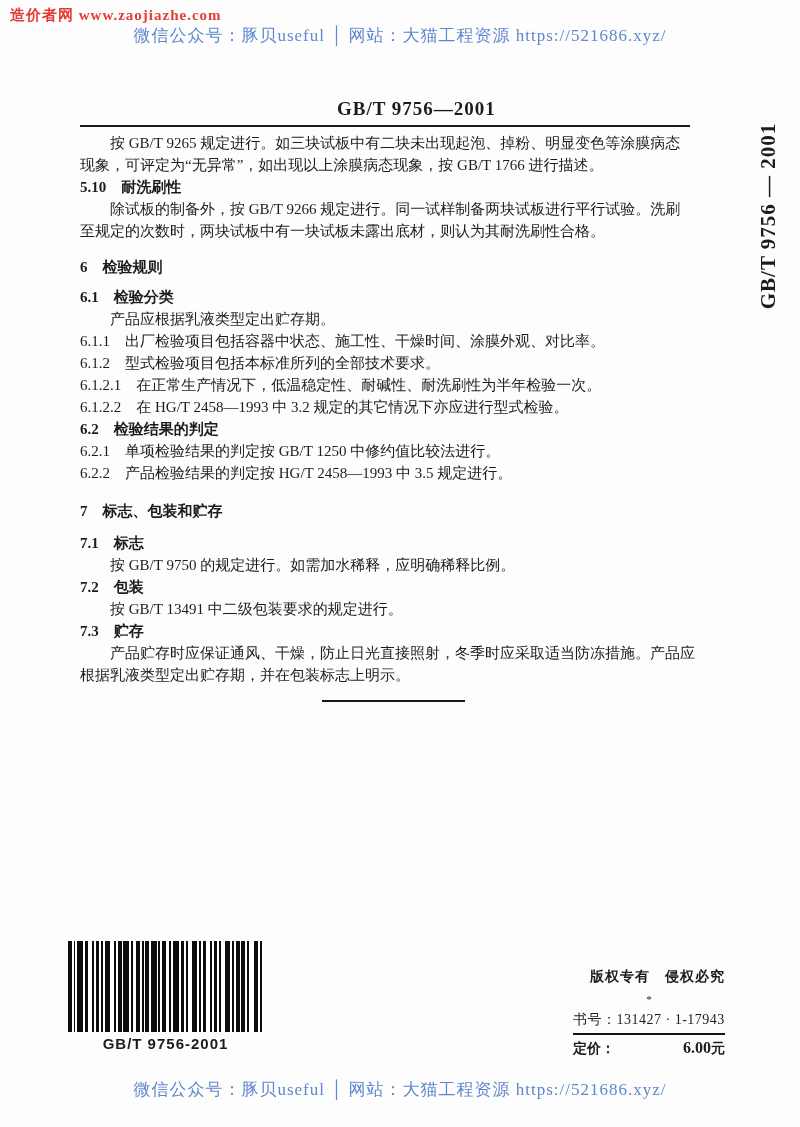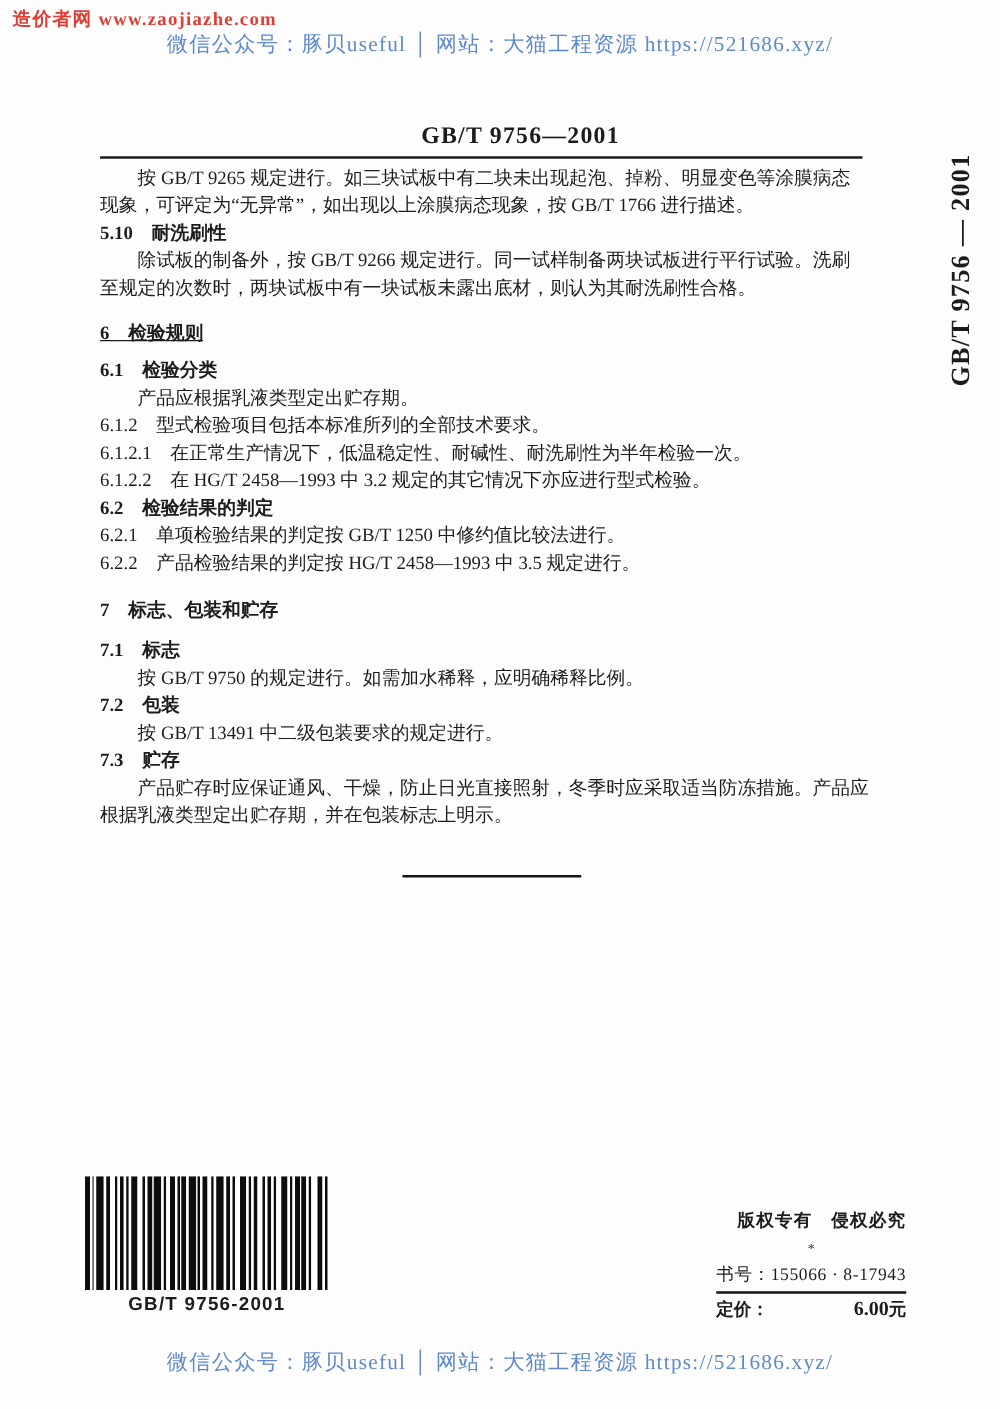--- a/index.html
+++ b/index.html
@@ -45,21 +45,21 @@
   }
   
   .doc-body{
     position:absolute;left:80px;top:132px;width:615px;
     font-size:15px;line-height:22px;
   }
   .doc-body p,.doc-body h3,.doc-body h4{margin:0;font-size:15px;line-height:22px;}
   .para{text-indent:2em;}
   .head{font-weight:bold;}
   .sect{font-weight:bold;font-size:15.5px;}
-  .sect.s6{margin-top:14px;margin-bottom:8px;text-decoration:underline;}
+  .sect.s6{margin-top:14px;margin-bottom:8px;}
   .sect.s7{margin-top:16px;margin-bottom:10px;}
   
   .mid-divider{
     position:absolute;left:322px;top:700px;
     width:143px;height:2px;background:#161616;
   }
   
   .barcode-block{position:absolute;left:68px;top:941px;width:195px;}
   .barcode-bars{
     display:flex;flex-wrap:nowrap;align-items:stretch;
@@ -103,20 +103,21 @@
   <div class="head-rule"></div>
   <div class="side-code">GB/T 9756 — 2001</div>
 
   <main class="doc-body">
     <p class="para">按 GB/T 9265 规定进行。如三块试板中有二块未出现起泡、掉粉、明显变色等涂膜病态现象，可评定为“无异常”，如出现以上涂膜病态现象，按 GB/T 1766 进行描述。</p>
     <h4 class="head">5.10　耐洗刷性</h4>
     <p class="para">除试板的制备外，按 GB/T 9266 规定进行。同一试样制备两块试板进行平行试验。洗刷至规定的次数时，两块试板中有一块试板未露出底材，则认为其耐洗刷性合格。</p>
     <h3 class="sect s6">6　检验规则</h3>
     <h4 class="head">6.1　检验分类</h4>
     <p class="para">产品应根据乳液类型定出贮存期。</p>
+    <p class="clause">6.1.1　出厂检验项目包括容器中状态、施工性、干燥时间、涂膜外观、对比率。</p>
     <p class="clause">6.1.2　型式检验项目包括本标准所列的全部技术要求。</p>
     <p class="clause">6.1.2.1　在正常生产情况下，低温稳定性、耐碱性、耐洗刷性为半年检验一次。</p>
     <p class="clause">6.1.2.2　在 HG/T 2458—1993 中 3.2 规定的其它情况下亦应进行型式检验。</p>
     <h4 class="head">6.2　检验结果的判定</h4>
     <p class="clause">6.2.1　单项检验结果的判定按 GB/T 1250 中修约值比较法进行。</p>
     <p class="clause">6.2.2　产品检验结果的判定按 HG/T 2458—1993 中 3.5 规定进行。</p>
     <h3 class="sect s7">7　标志、包装和贮存</h3>
     <h4 class="head">7.1　标志</h4>
     <p class="para">按 GB/T 9750 的规定进行。如需加水稀释，应明确稀释比例。</p>
     <h4 class="head">7.2　包装</h4>
@@ -198,21 +199,21 @@
         <span class="bar" style="width: 3.7px;"></span>
         <span class="gap" style="width: 1.85px;"></span>
         <span class="bar" style="width: 1.85px;"></span>
       </div>
     <div class="barcode-label">GB/T 9756-2001</div>
   </div>
 
   <div class="colophon">
     <div class="copyright-line">版权专有　侵权必究</div>
     <div class="star-sep">*</div>
-    <div class="book-number">书号：155066 · 8-17943</div>
+    <div class="book-number">书号：131427 · 1-17943</div>
     <div class="price-row">
       <span class="price-label">定价：</span>
       <span class="price-value">6.00</span>
       <span class="price-unit">元</span>
     </div>
   </div>
 
   <div class="promo bottom">微信公众号：豚贝useful │ 网站：大猫工程资源 https://521686.xyz/</div>
 
 </div>

